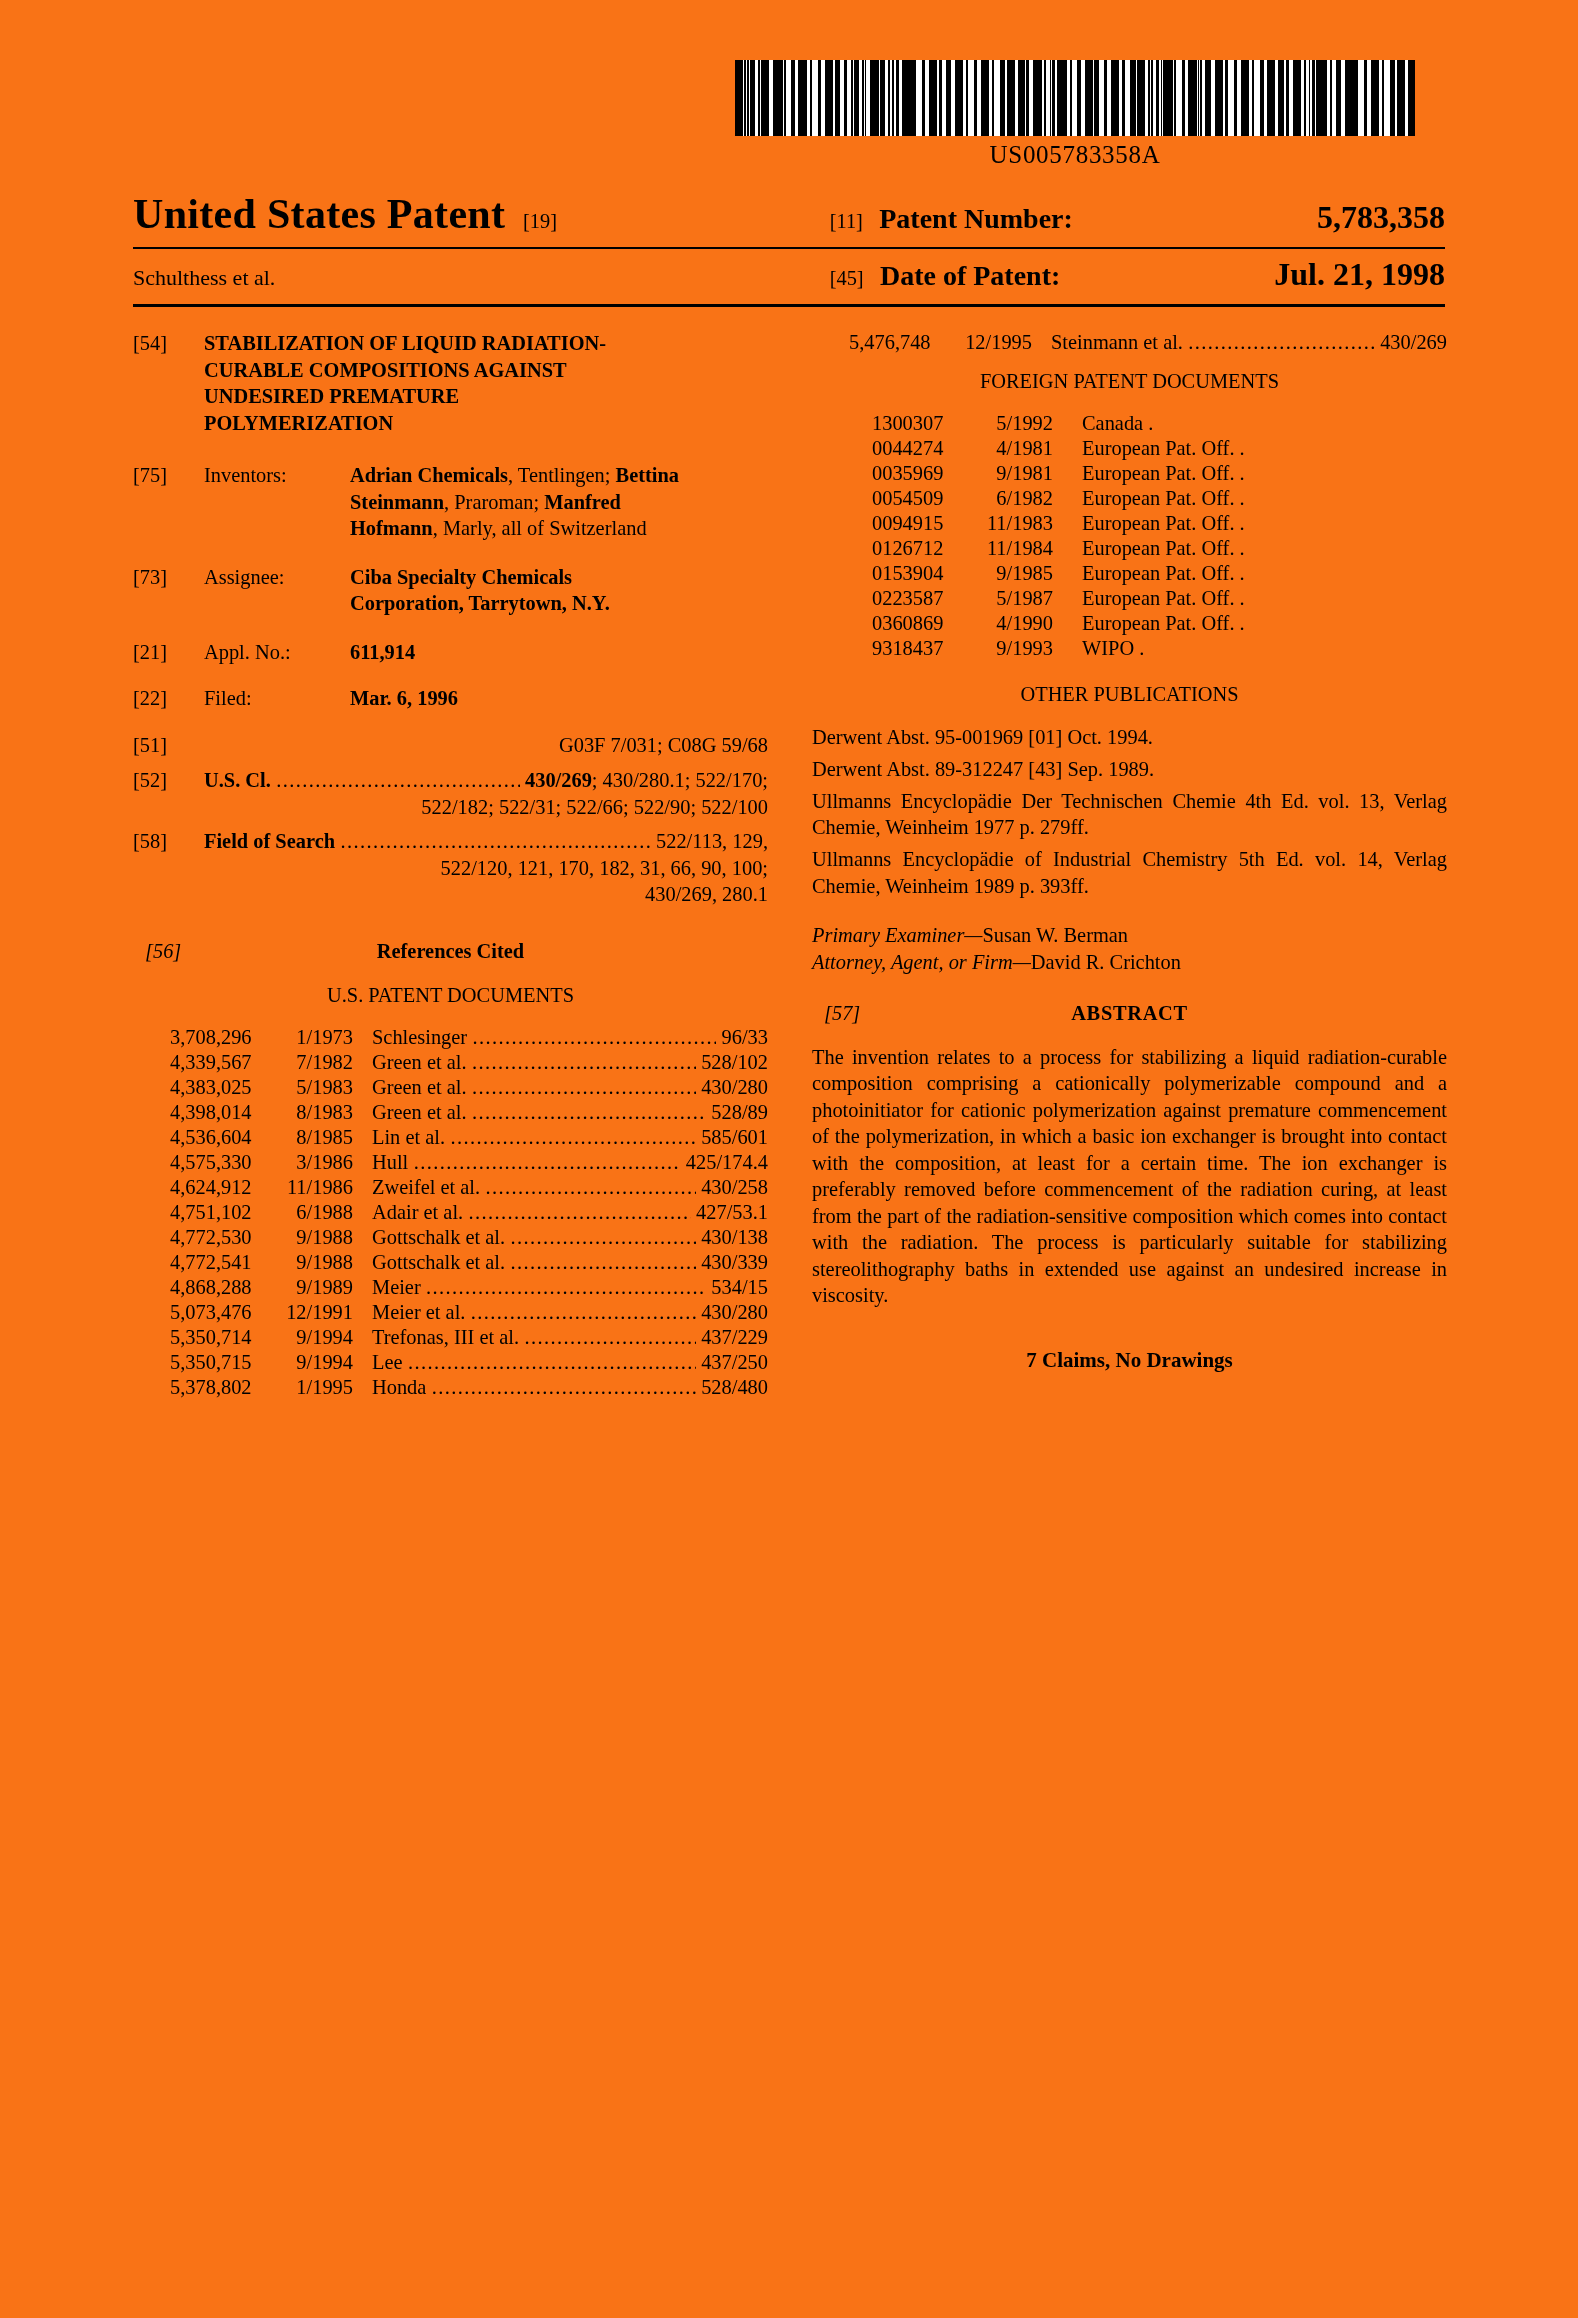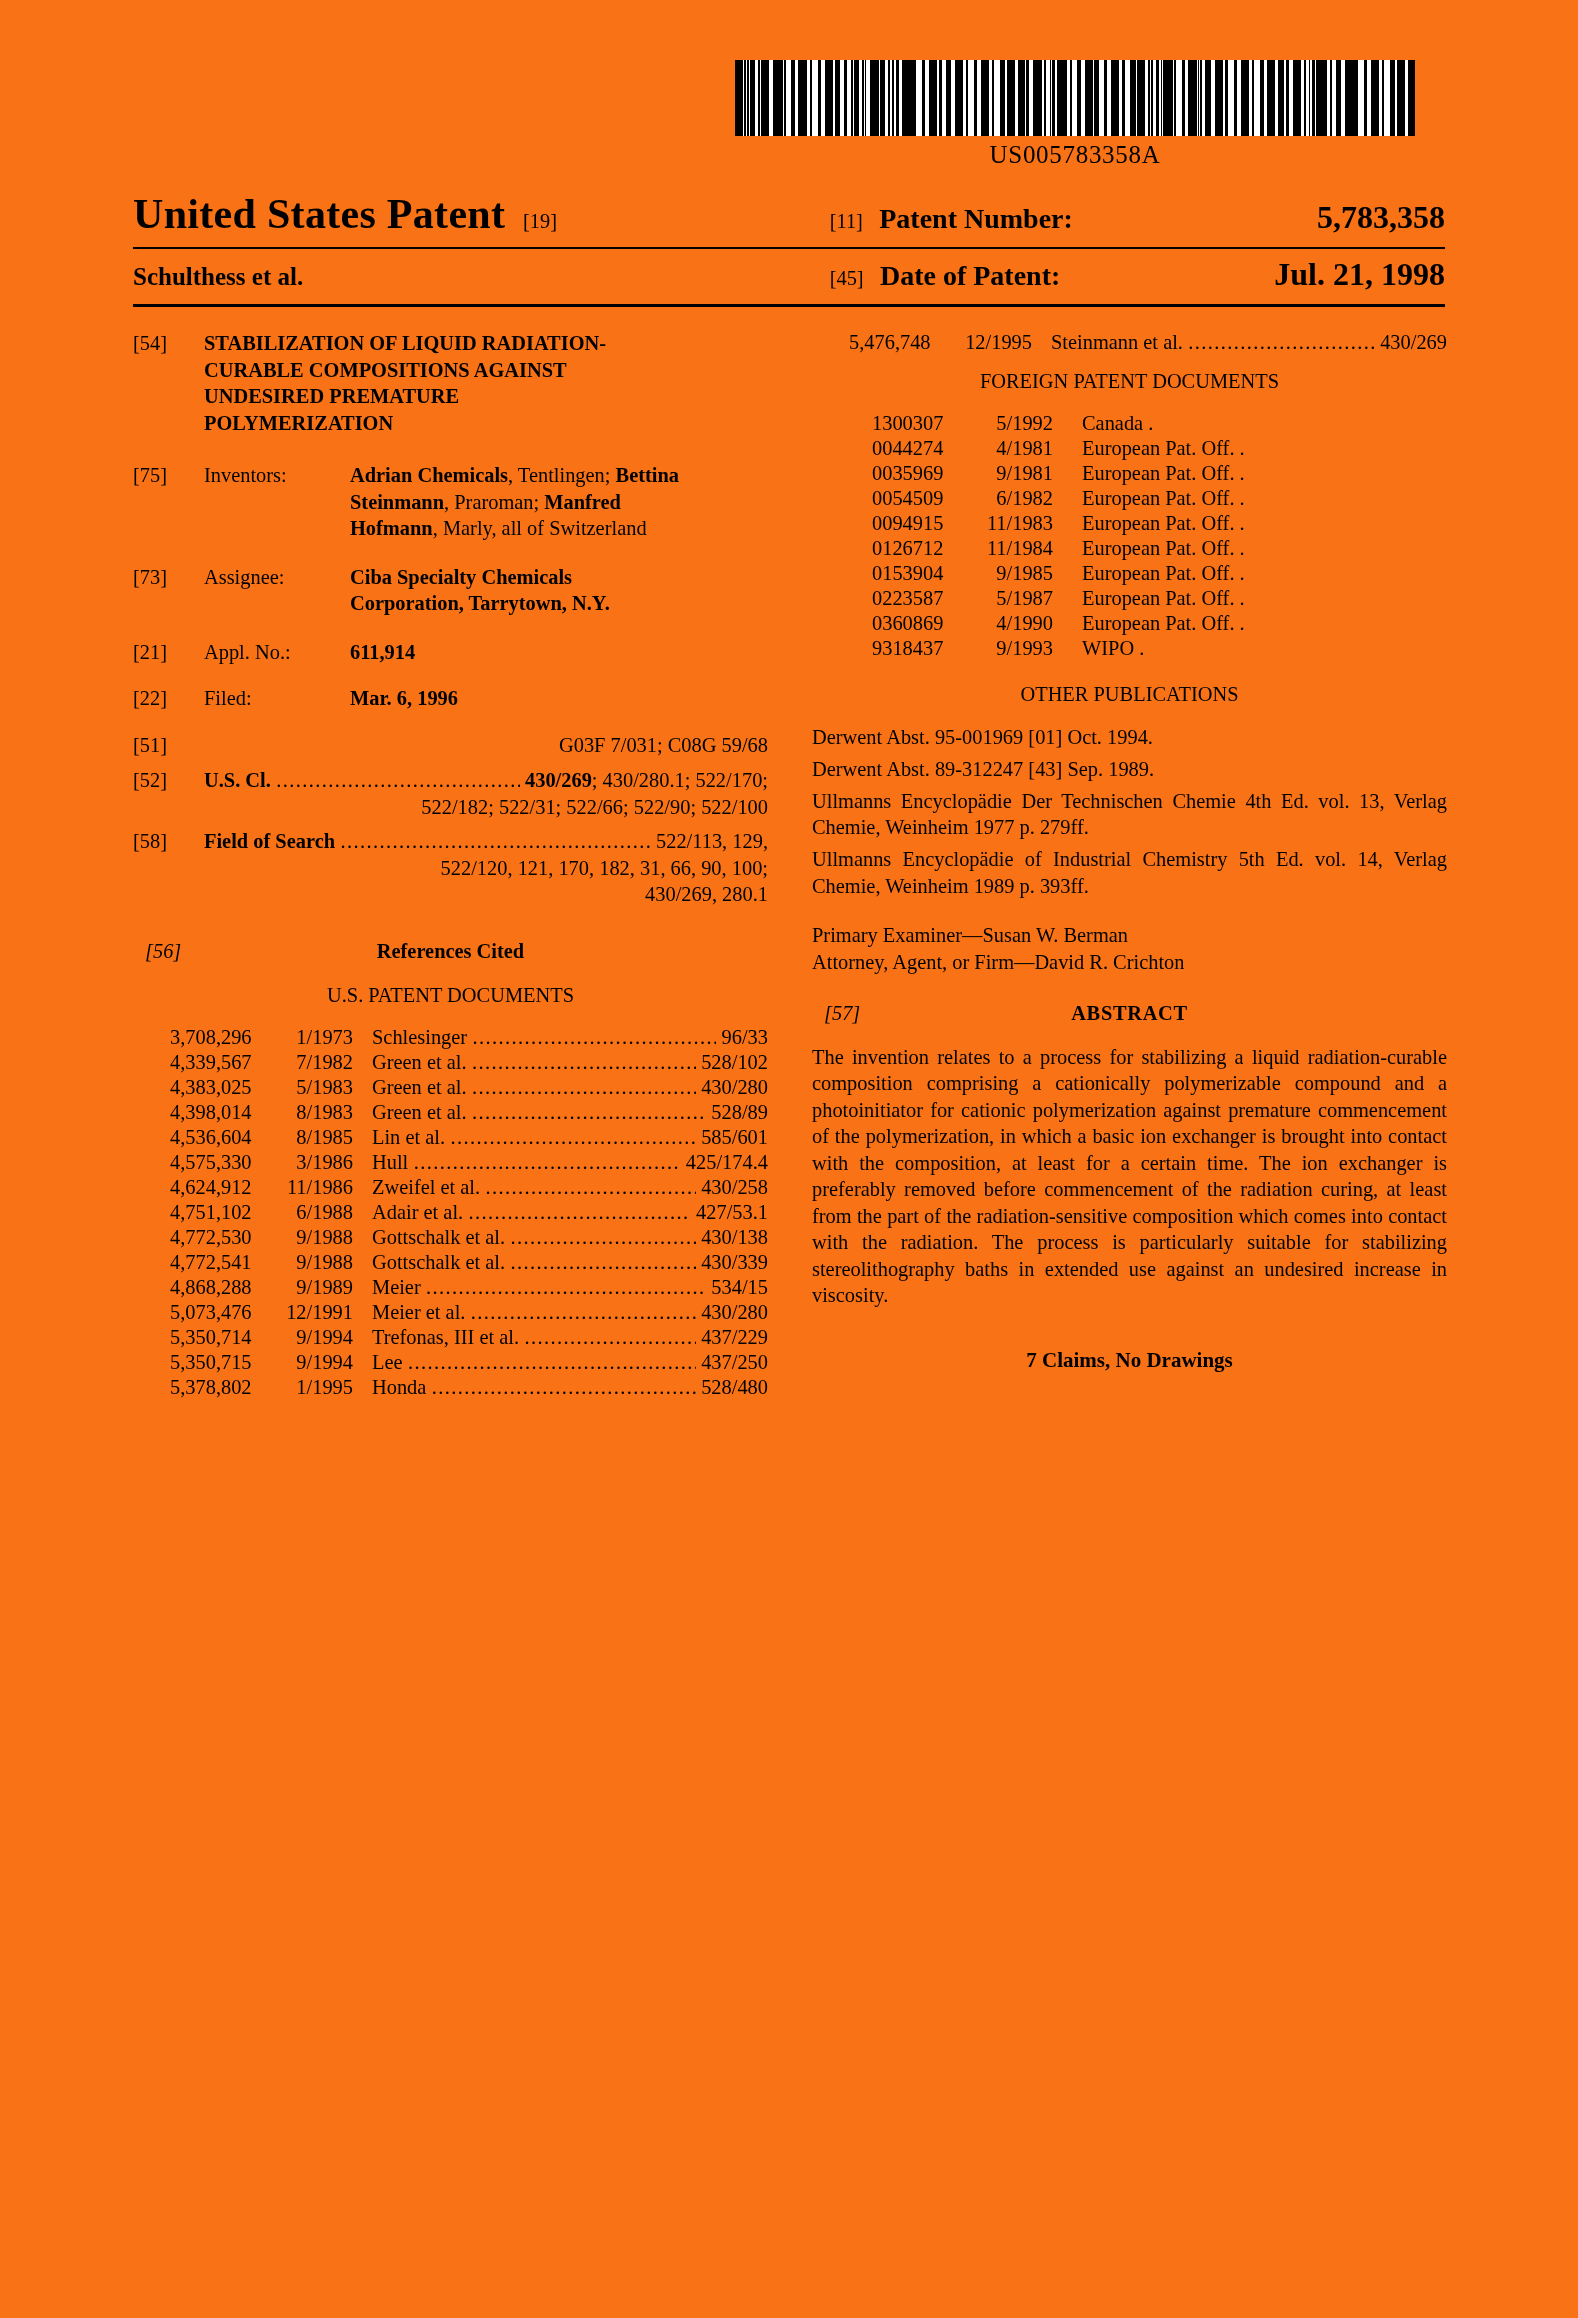--- a/index.html
+++ b/index.html
@@ -30,30 +30,30 @@
 
   
   .header { margin: 20.4px 133px 0 133px; }
   .header-row { display: flex; justify-content: space-between; align-items: baseline; }
   .h-left { display: flex; align-items: baseline; }
   .us-title { font-size: 42px; font-weight: bold; letter-spacing: 0.3px; }
   .h-tag { font-size: 20.4px; margin: 0 9.5px 0 17.7px; }
   .h-right { display: flex; align-items: baseline; width: 633px; }
   .h-label { font-size: 28px; font-weight: bold; margin-left: 6.8px; }
   .h-value { font-size: 32px; font-weight: bold; margin-left: auto; }
-  .h-authors { font-size: 25px; font-weight: bold; }
+  .h-authors { font-size: 22px; font-weight: normal; }
   .rule-thin  { border-top: 2px solid #000; margin: 9.5px 0 6.8px 0; }
   .rule-thick { border-top: 3.4px solid #000; margin-top: 11px; }
 
   
   .columns { margin: 23px 133px 0 133px; display: flex; gap: 44px; font-size: 20.4px; line-height: 26.5px; }
   .col { width: 635px; }
 
   .b { font-weight: bold; }
-  .i { }
+  .i { font-style: italic; }
   sup { font-size: 0.62em; }
 
   .field { display: flex; margin-bottom: 22px; }
   .tag { width: 71px; flex: none; }
   .f-label { width: 146px; flex: none; }
   .f-text { flex: 1; }
   .title-block { font-weight: bold; }
 
   .inline-field { margin-bottom: 20.4px; }
 

